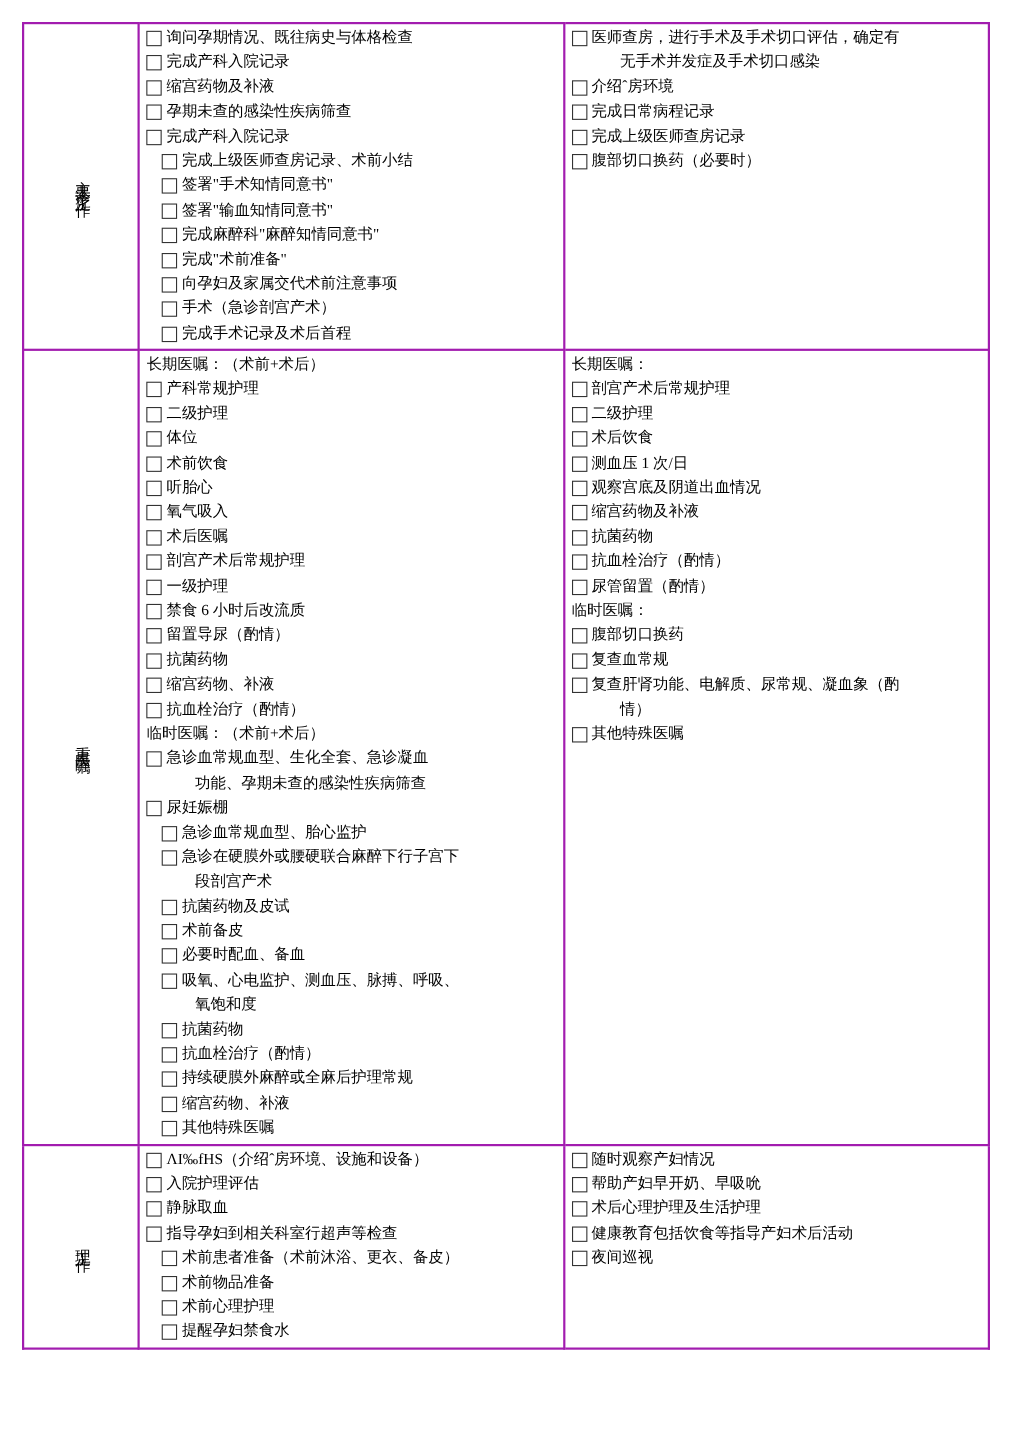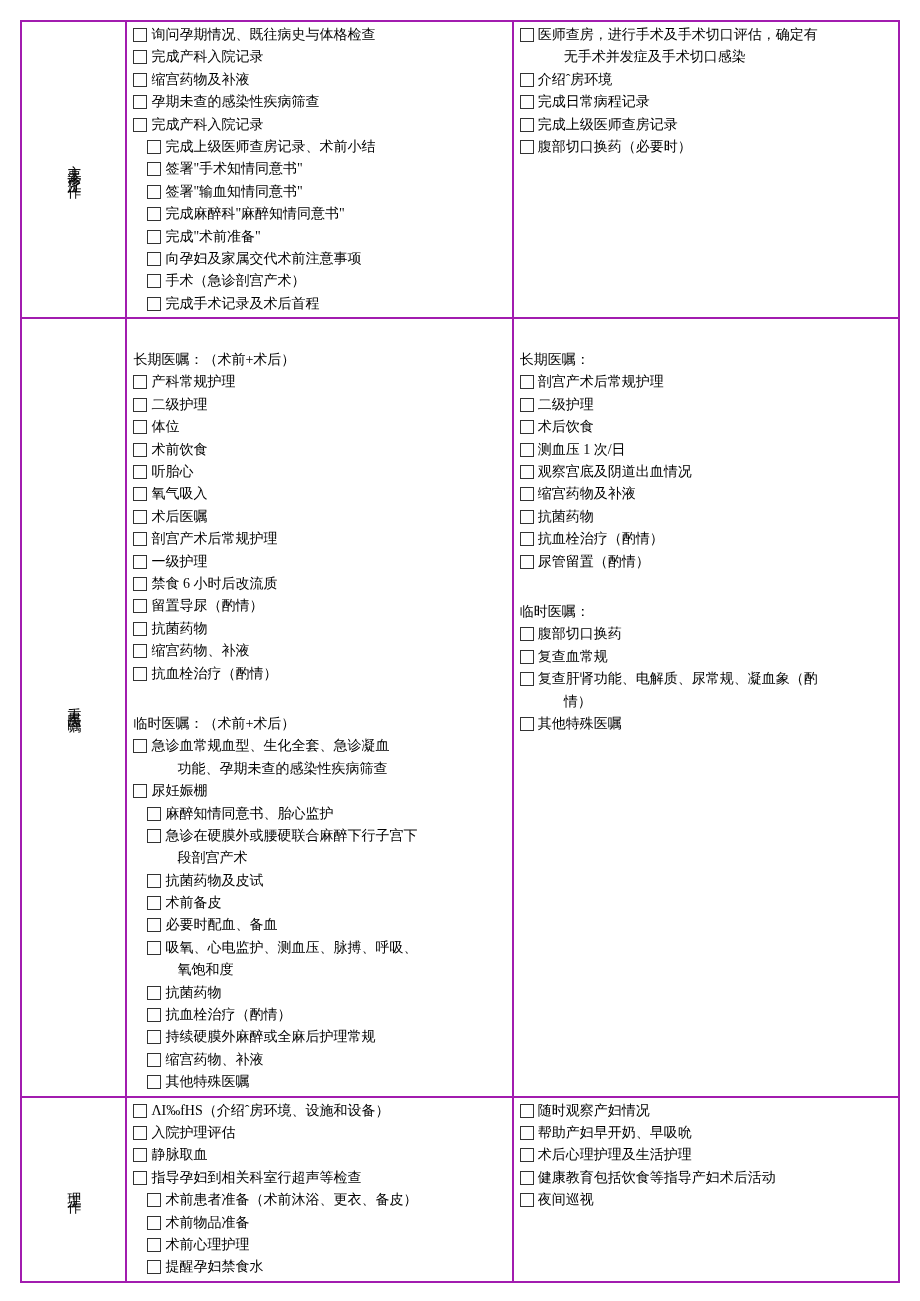--- a/index.html
+++ b/index.html
@@ -59,21 +59,20 @@
     margin-left: 14px;
   }
   .txt {
     flex: 1;
   }
   .indent {
     padding-left: 44px;
   }
   .plain {
     padding-left: 0;
-    margin-top: 28px;
   }
 </style>
 </head>
 <body>
 
 <div class="page">
   <table>
     <tbody id="tbody">
         <tr>
           <td class="label-cell"><span class="vlabel">主要诊疗工作</span></td>
@@ -228,21 +227,21 @@
             </div>
             <div class="line indent">
               <span class="txt">功能、孕期未查的感染性疾病筛查</span>
             </div>
             <div class="line">
               <span class="box"></span>
               <span class="txt">尿妊娠棚</span>
             </div>
             <div class="line">
               <span class="box sp"></span>
-              <span class="txt">麻醉知情同意书、胎心监护</span>
+              <span class="txt">急诊血常规血型、胎心监护</span>
             </div>
             <div class="line">
               <span class="box sp"></span>
               <span class="txt">急诊在硬膜外或腰硬联合麻醉下行子宫下</span>
             </div>
             <div class="line indent">
               <span class="txt">段剖宫产术</span>
             </div>
             <div class="line">
               <span class="box sp"></span>

